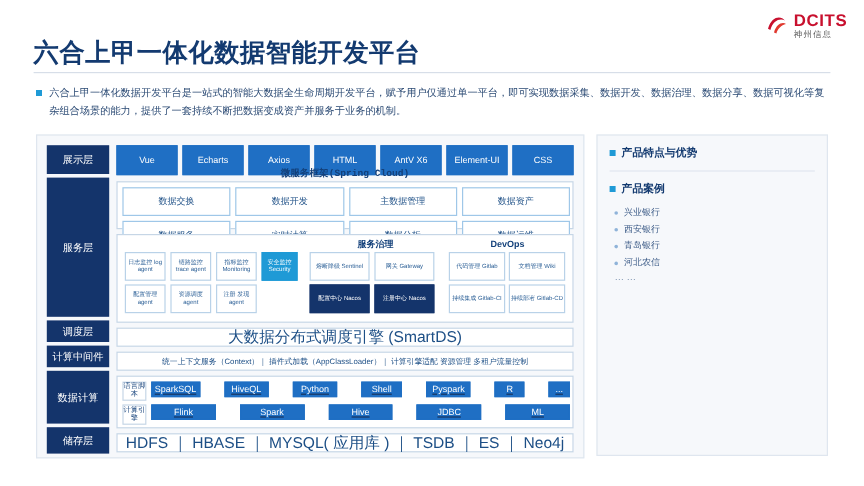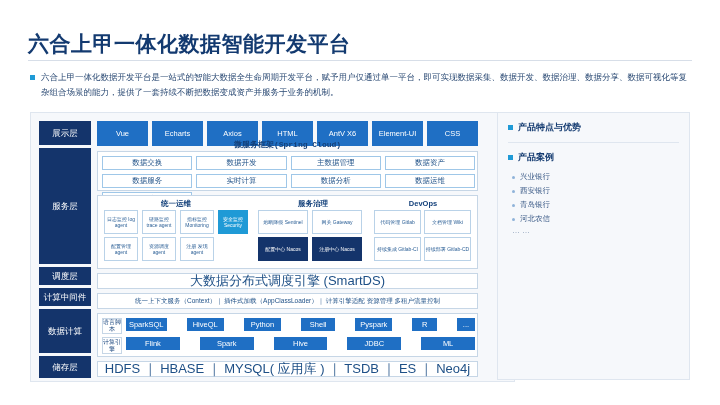--- a/index.html
+++ b/index.html
@@ -30,21 +30,21 @@
     position:absolute;left:30px;top:70px;width:660px;
     font-size:8.5px;line-height:1.75;color:#2b4a74;
     display:flex;gap:6px;
   }
   .intro .sq{width:5px;height:5px;background:#1f9ad6;margin-top:5px;flex:none;}
   .intro p{margin:0;}
 
   
   .left-panel{
     position:absolute;left:30px;top:112px;width:455px;height:268px;
-    background:#f6f8fb;border:1px solid #dfe6ef;padding-left:28px;
+    background:#f6f8fb;border:1px solid #dfe6ef;
   }
   .right-panel{
     position:absolute;left:497px;top:112px;width:193px;height:268px;
     background:#f6f8fb;border:1px solid #dfe6ef;
     padding:8px 10px;box-sizing:border-box;
   }
 
   
   .rp-head{display:flex;align-items:center;gap:5px;font-size:9px;font-weight:bold;color:#133a70;margin-bottom:6px;}
   .rp-head .sq{width:5px;height:5px;background:#1f9ad6;}
@@ -77,21 +77,21 @@
   .abs{position:absolute;box-sizing:border-box;}
 
   
   .disp-row{position:absolute;left:66px;top:8px;width:381px;display:flex;gap:4px;}
   .disp-row .chip-blue{flex:1;height:25px;}
 
   
   .micro-title{position:absolute;left:66px;top:26px;width:381px;text-align:center;font-size:8px;color:#13407a;font-weight:bold;font-family:Liberation Mono, monospace;}
   .svc-frame{position:absolute;left:66px;top:38px;width:381px;height:40px;}
   .svc-grid{position:absolute;left:4px;top:4px;width:373px;display:grid;grid-template-columns:repeat(4,1fr);gap:4px;}
-  .svc-grid .chip{height:14px;text-align:right;}
+  .svc-grid .chip{height:24px;text-align:right;}
 
   
   .three-frame{position:absolute;left:66px;top:82px;width:381px;height:74px;}
   .col-title{font-size:7.5px;color:#13407a;font-weight:bold;text-align:center;}
 
   .mini{
     border:1px solid #b9d2e8;background:#fff;color:#2b5f96;font-size:5px;
     display:flex;flex-direction:column;align-items:center;justify-content:center;
     box-sizing:border-box;text-align:center;line-height:1.2;
   }
@@ -102,28 +102,40 @@
   .bar{
     position:absolute;left:66px;width:381px;border:1px solid #c6d6e6;background:#fff;
     display:flex;align-items:center;justify-content:center;font-size:13px;color:#1d4f86;box-sizing:border-box;
   }
 
   
   .lang-lbl{
     position:absolute;border:1px solid #c6d6e6;background:#fff;color:#13407a;font-size:6px;
     display:flex;align-items:center;justify-content:center;text-align:center;line-height:1.15;box-sizing:border-box;
   }
-  .eng-row{position:absolute;display:flex;gap:20px;}
+  .eng-row{position:absolute;display:flex;gap:20px;text-decoration:underline;}
   .eng-row .chip-blue{height:13px;}
 </style>
 </head>
 <body>
 
 <div class="page">
 
+  <div class="logo">
+    <span class="logo-mark">
+      <svg width="20" height="20" viewBox="0 0 20 20">
+        <path d="M3 14 C6 3, 14 3, 17 7 C13 5, 7 7, 5 15 Z" fill="#c8102e"></path>
+        <path d="M8 17 C10 10, 15 8, 18 10 C14 11, 11 14, 10 18 Z" fill="#e0392f"></path>
+      </svg>
+    </span>
+    <span class="logo-text">
+      <div class="logo-main">DCITS</div>
+      <div class="logo-sub">神州信息</div>
+    </span>
+  </div>
 
   <div class="title">六合上甲一体化数据智能开发平台</div>
   <div class="title-rule"></div>
 
   <div class="intro">
     <span class="sq"></span>
     <p>六合上甲一体化数据开发平台是一站式的智能大数据全生命周期开发平台，赋予用户仅通过单一平台，即可实现数据采集、数据开发、数据治理、数据分享、数据可视化等复杂组合场景的能力，提供了一套持续不断把数据变成资产并服务于业务的机制。</p>
   </div>
 
   <div class="left-panel">
@@ -157,21 +169,20 @@
         <div class="chip">数据服务</div>
         <div class="chip">实时计算</div>
         <div class="chip">数据分析</div>
         <div class="chip">数据运维</div>
         <div class="chip">数据治理</div>
       </div>
     </div>
 
     <div class="framed three-frame">
 
-      <div class="abs col-title" style="left:4px;top:3px;width:148px;">统一运维</div>
       <div class="abs col-title" style="left:160px;top:3px;width:110px;">服务治理</div>
       <div class="abs col-title" style="left:276px;top:3px;width:98px;">DevOps</div>
 
       <div class="abs mini" style="left:6px;top:14px;width:34px;height:24px;">日志监控 log agent</div>
       <div class="abs mini" style="left:44px;top:14px;width:34px;height:24px;">链路监控 trace agent</div>
       <div class="abs mini" style="left:82px;top:14px;width:34px;height:24px;">指标监控 Monitoring</div>
       <div class="abs mini mini-teal" style="left:120px;top:14px;width:30px;height:24px;">安全监控 Security</div>
       <div class="abs mini" style="left:6px;top:41px;width:34px;height:24px;">配置管理 agent</div>
       <div class="abs mini" style="left:44px;top:41px;width:34px;height:24px;">资源调度 agent</div>
       <div class="abs mini" style="left:82px;top:41px;width:34px;height:24px;">注册 发现 agent</div>

